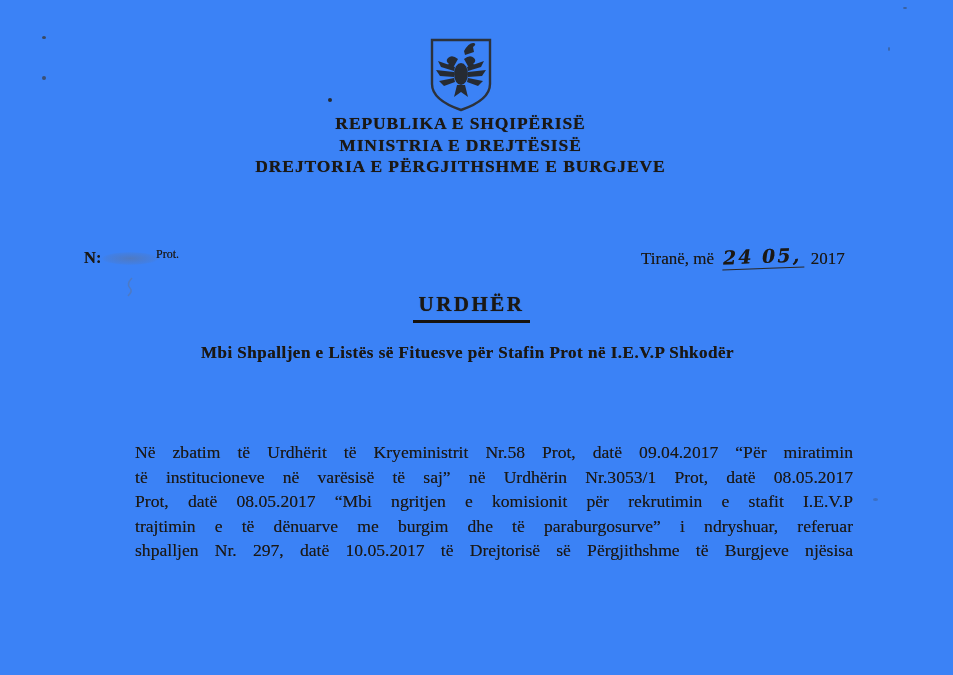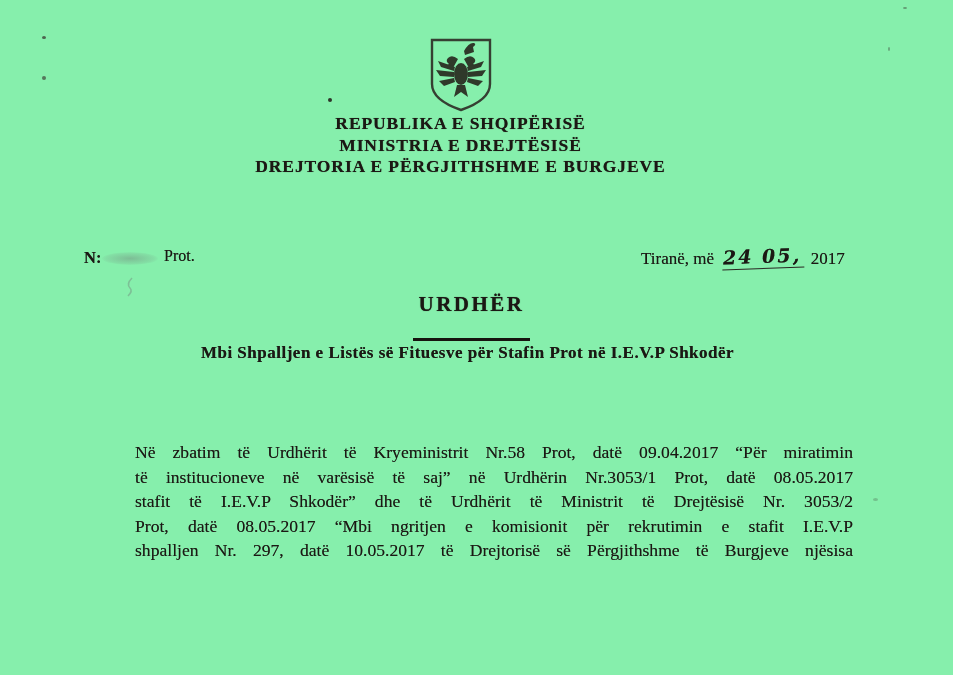--- a/index.html
+++ b/index.html
@@ -2,21 +2,21 @@
 <html><head>
 <meta charset="utf-8">
 <style>
   * { margin: 0; padding: 0; box-sizing: border-box; }
   html, body { background: #e8e8e8; }
   .page {
     position: relative;
     width: 953px;
     height: 675px;
     margin: 0 auto;
-    background: #86efac;
+    background: #3b82f6;
     overflow: hidden;
     font-family: "Liberation Serif", "DejaVu Serif", serif;
     color: #1b1814;
   }
   
   .emblem {
     position: absolute;
     left: 428px;
     top: 37px;
     width: 66px;
@@ -61,22 +61,22 @@
     position: absolute;
     top: 276px;
     left: 118px;
     width: 22px;
     height: 22px;
     opacity: 0.35;
   }
   .ref-suffix {
     position: absolute;
     top: 247px;
-    left: 164px;
-    font-size: 16px;
+    left: 156px;
+    font-size: 12px;
     text-shadow: 0 0 0.5px rgba(25,20,15,0.6);
   }
   .date-line {
     position: absolute;
     top: 246px;
     left: 641px;
     font-size: 17px;
     white-space: nowrap;
     text-shadow: 0 0 0.5px rgba(25,20,15,0.6);
   }
@@ -100,21 +100,21 @@
     width: 953px;
     transform: translateX(-5px);
     text-align: center;
   }
   .title-text {
     display: inline-block;
     font-size: 21px;
     font-weight: bold;
     letter-spacing: 2.5px;
     border-bottom: 3px solid #17130f;
-    padding: 0 5px 21px 5px;
+    padding: 0 5px 3px 5px;
     text-shadow: 0 0 0.8px rgba(25,20,15,0.8);
   }
   .subtitle-row {
     position: absolute;
     top: 343px;
     left: 0;
     width: 953px;
     transform: translateX(-9px);
     text-align: center;
   }
@@ -198,22 +198,22 @@
     <span class="title-text">URDHËR</span>
   </div>
 
   <div class="subtitle-row">
     <span class="subtitle-text">Mbi Shpalljen e Listës së Fituesve për Stafin Prot në I.E.V.P Shkodër</span>
   </div>
 
   <div class="body-block">
     <div class="body-line">Në zbatim të Urdhërit të Kryeministrit Nr.58 Prot, datë 09.04.2017 “Për miratimin</div>
     <div class="body-line">të institucioneve në varësisë të saj” në Urdhërin Nr.3053/1 Prot, datë 08.05.2017</div>
-    <div class="body-line">stafit të I.E.V.P Shkodër” dhe të Urdhërit të Ministrit të Drejtësisë Nr. 3053/2</div>
     <div class="body-line">Prot, datë 08.05.2017 “Mbi ngritjen e komisionit për rekrutimin e stafit I.E.V.P</div>
+    <div class="body-line">trajtimin e të dënuarve me burgim dhe të paraburgosurve” i ndryshuar, referuar</div>
     <div class="body-line">shpalljen Nr. 297, datë 10.05.2017 të Drejtorisë së Përgjithshme të Burgjeve njësisa</div>
   </div>
 
   <div class="speck s1"></div>
   <div class="speck s2"></div>
   <div class="speck s3"></div>
   <div class="speck s4"></div>
   <div class="speck s5"></div>
   <div class="speck s6"></div>
 

